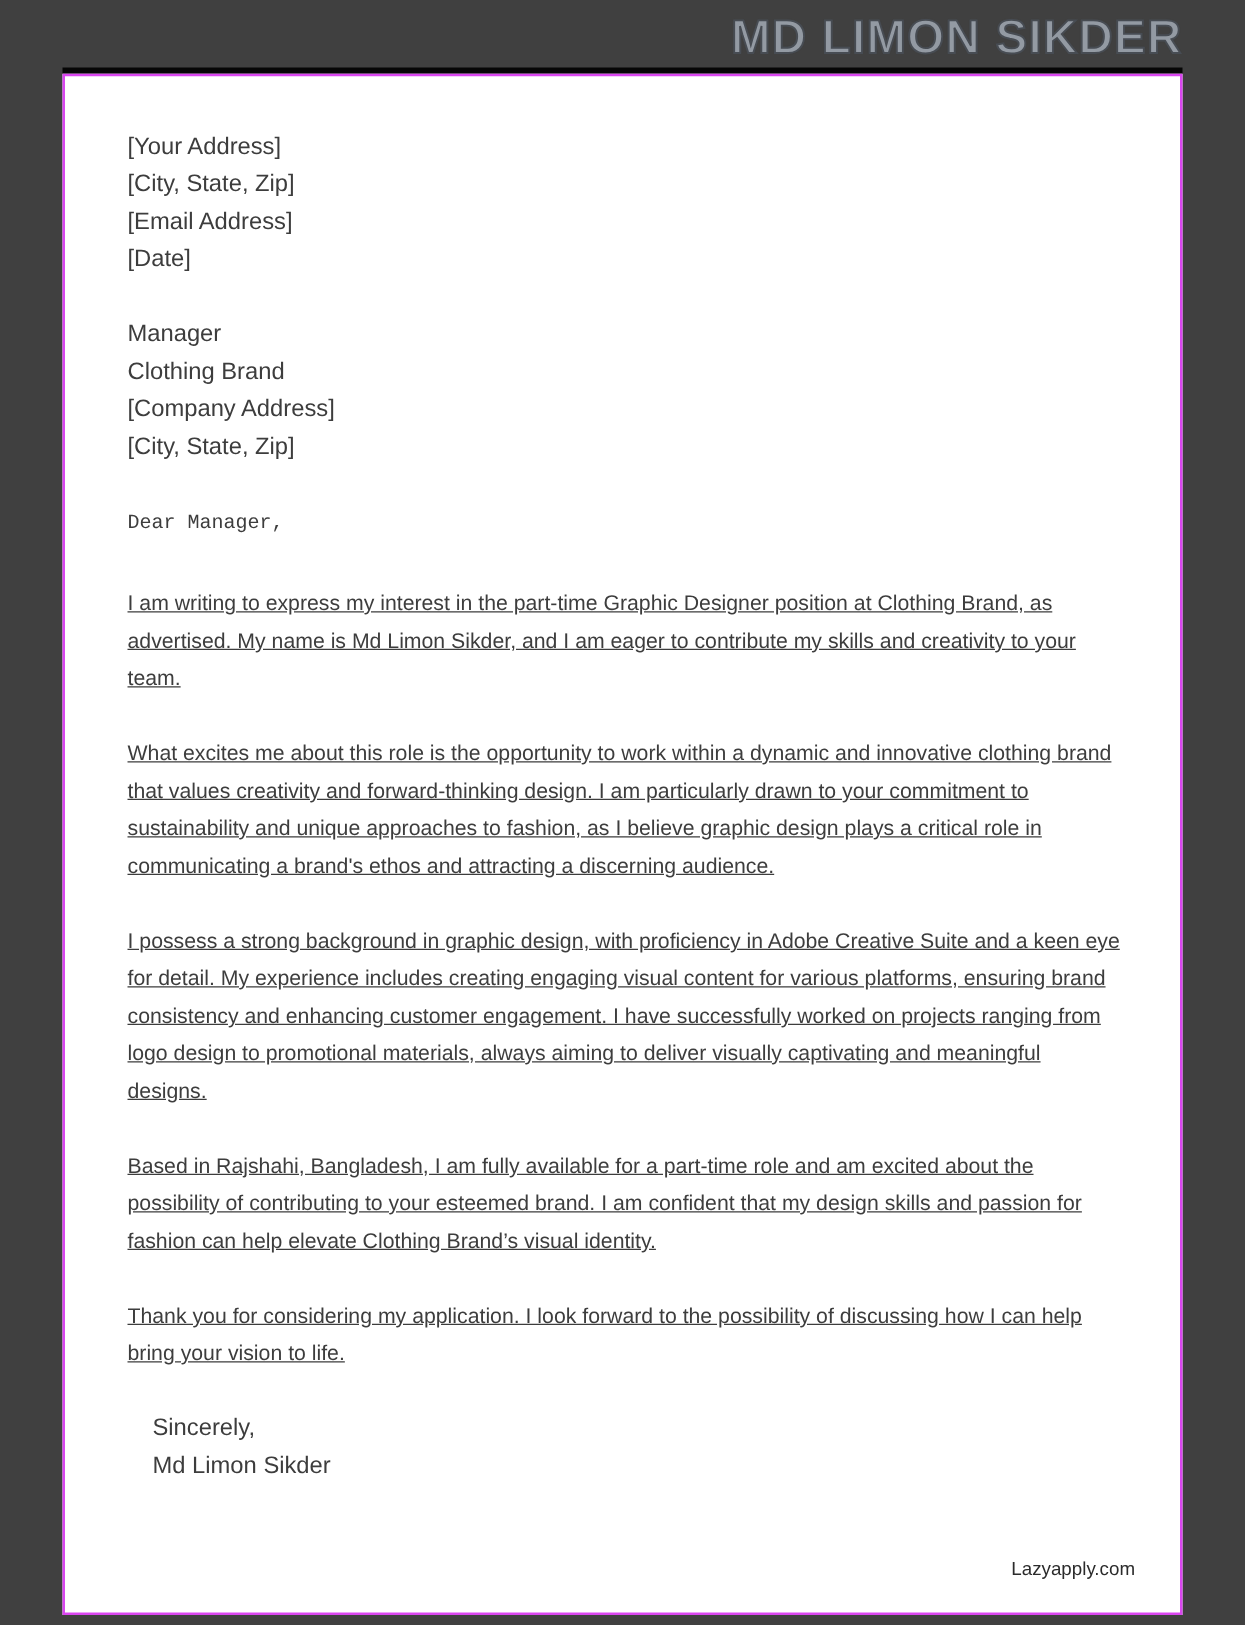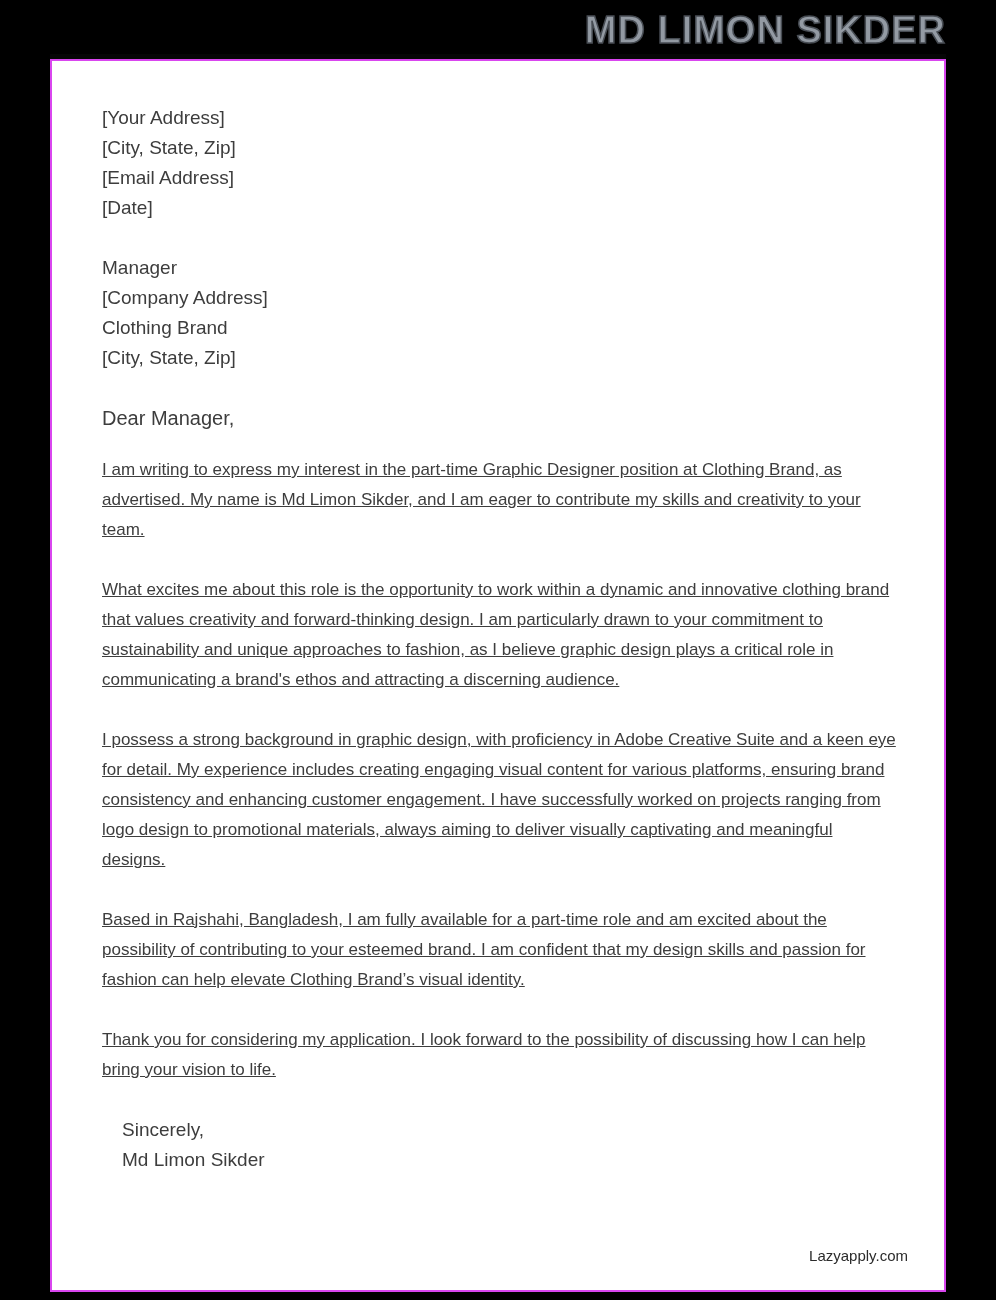--- a/index.html
+++ b/index.html
@@ -9,21 +9,21 @@
     width: 996px;
     height: 1300px;
     background: #ccd4f2;
     font-family: "Liberation Sans", sans-serif;
   }
 
   .page {
     width: 996px;
     height: 1300px;
     padding: 8px;
-    background: #000000;
+    background: #404040;
   }
 
   .header {
     height: 44px;
     margin: 0 42px;
     display: flex;
     justify-content: flex-end;
     align-items: flex-end;
   }
 
@@ -56,23 +56,24 @@
   }
 
   .line {
     font-size: 19px;
     line-height: 30px;
   }
 
   .block { margin-bottom: 30px; }
 
   .salutation {
-    font-size: 20px;
+    font-size: 16px;
     line-height: 30px;
-    margin-bottom: 22px;
+    margin-bottom: 35px;
+    font-family: Liberation Mono, monospace;
   }
 
   .para {
     font-size: 17px;
     line-height: 30px;
     margin-bottom: 30px;
     max-width: 796px;
     text-decoration: underline;
   }
 
@@ -108,22 +109,22 @@
 
     <section class="block">
       <div class="line">[Your Address]</div>
       <div class="line">[City, State, Zip]</div>
       <div class="line">[Email Address]</div>
       <div class="line">[Date]</div>
     </section>
 
     <section class="block">
       <div class="line">Manager</div>
+      <div class="line">Clothing Brand</div>
       <div class="line">[Company Address]</div>
-      <div class="line">Clothing Brand</div>
       <div class="line">[City, State, Zip]</div>
     </section>
 
     <p class="salutation">Dear Manager,</p>
 
     <p class="para">I am writing to express my interest in the part-time Graphic Designer position at Clothing Brand, as advertised. My name is Md Limon Sikder, and I am eager to contribute my skills and creativity to your team.</p>
     <p class="para">What excites me about this role is the opportunity to work within a dynamic and innovative clothing brand that values creativity and forward-thinking design. I am particularly drawn to your commitment to sustainability and unique approaches to fashion, as I believe graphic design plays a critical role in communicating a brand's ethos and attracting a discerning audience.</p>
     <p class="para">I possess a strong background in graphic design, with proficiency in Adobe Creative Suite and a keen eye for detail. My experience includes creating engaging visual content for various platforms, ensuring brand consistency and enhancing customer engagement. I have successfully worked on projects ranging from logo design to promotional materials, always aiming to deliver visually captivating and meaningful designs.</p>
     <p class="para">Based in Rajshahi, Bangladesh, I am fully available for a part-time role and am excited about the possibility of contributing to your esteemed brand. I am confident that my design skills and passion for fashion can help elevate Clothing Brand’s visual identity.</p>
     <p class="para">Thank you for considering my application. I look forward to the possibility of discussing how I can help bring your vision to life.</p>

